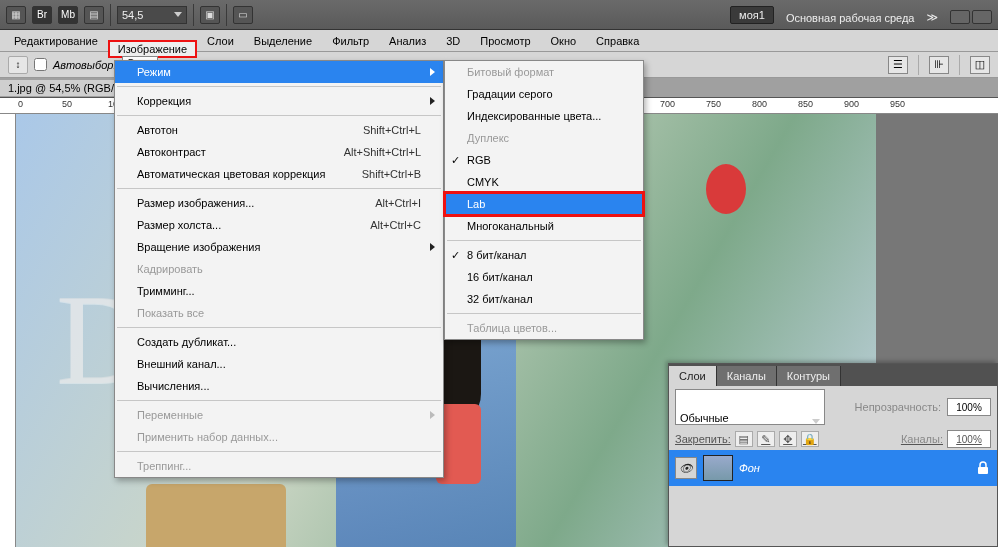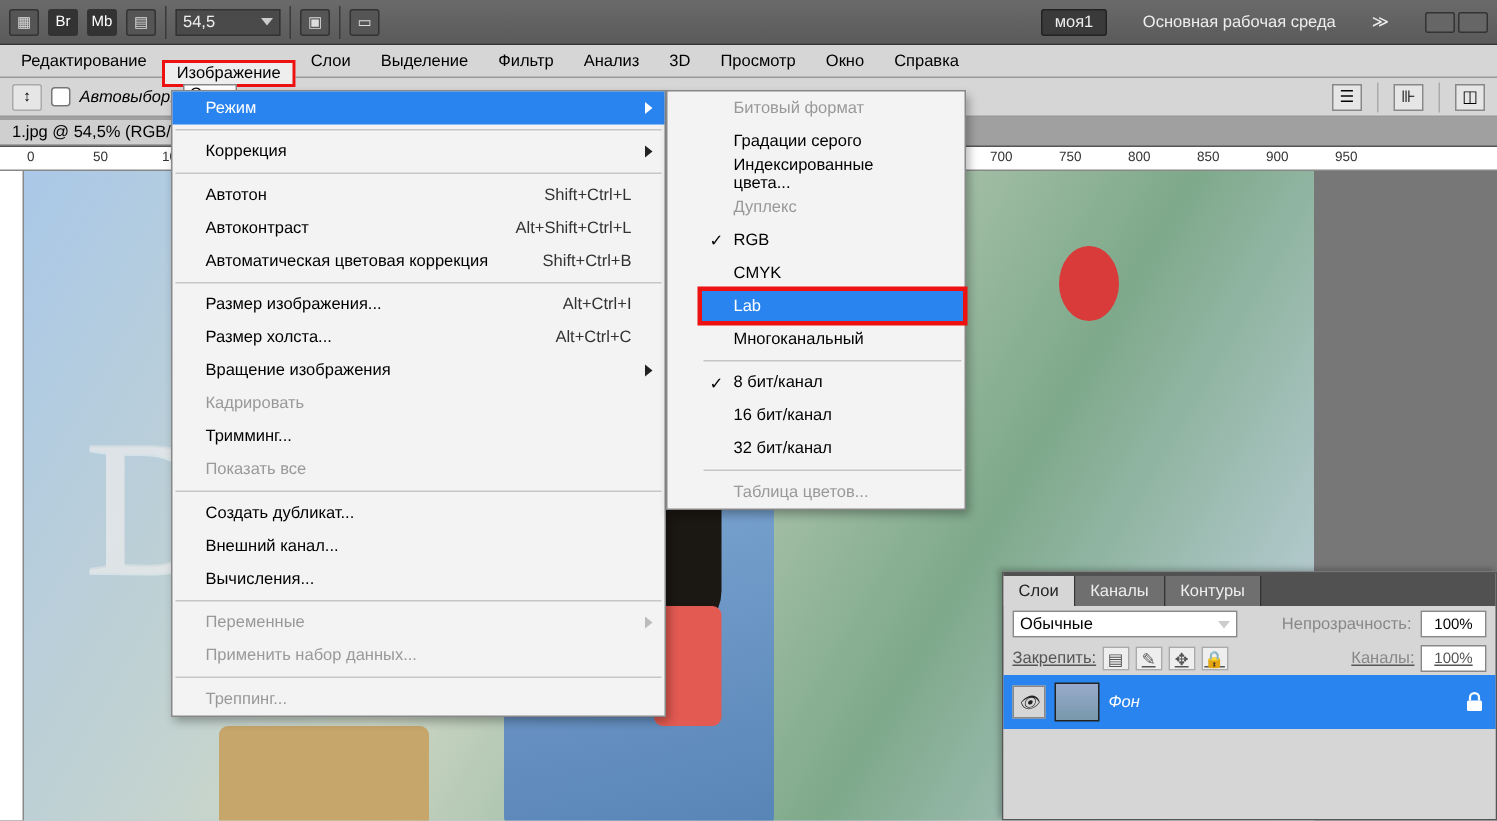--- a/index.html
+++ b/index.html
@@ -6,21 +6,21 @@
 body { width: 998px; height: 547px; background: #7a7a7a; overflow: hidden; font-size: 11px; position: relative; }
 
 
 .appbar { height: 30px; background: linear-gradient(#6a6a6a,#5a5a5a); display:flex; align-items:center; padding: 0 6px; gap:6px; color:#ddd; border-bottom:1px solid #333; }
 .ic { width:20px; height:18px; display:flex; align-items:center; justify-content:center; background:#555; border:1px solid #333; border-radius:2px; font-size:10px; }
 .ic.br { background:#333; color:#fff; }
 .ic.mb { background:#333; color:#fff; }
 .zoombox { width:70px; height:18px; background:#4a4a4a; border:1px solid #333; color:#eee; display:flex; align-items:center; padding:0 4px; justify-content:space-between; }
 .triangle { width:0;height:0;border-left:4px solid transparent;border-right:4px solid transparent;border-top:5px solid #ccc; }
 .sep { width:1px; height:22px; background:#3a3a3a; }
-.appbar-right { margin-left:auto; display:flex; align-items:center; gap:24px; }
+.appbar-right { margin-left:auto; display:flex; align-items:flex-end; gap:12px; }
 .tag { background:#3a3a3a; border:1px solid #222; padding:2px 8px; color:#eee; border-radius:2px; }
 .win-btns { display:flex; gap:2px; }
 .win-btn { width:20px; height:14px; background:#666; border:1px solid #333; border-radius:2px; position:relative; }
 
 
 .menubar { height: 22px; background:#d6d6d6; display:flex; align-items:center; padding:0 4px; gap:0; border-bottom:1px solid #999; }
 .menuitm { padding:3px 10px; cursor:default; }
 .menuitm.hi { border:2px solid #e11; background:#eee; padding:1px 8px;margin-top:17px; }
 
 
@@ -45,38 +45,38 @@
 .photo .fig { position:absolute; left:320px; top:120px; width:180px; height:320px; background:linear-gradient(#7aa7dd,#4f7dbd); border-radius:60px 60px 10px 10px; opacity:.85; }
 .photo .hair { position:absolute; left:355px; top:100px; width:110px; height:210px; background:#1b1713; border-radius:50px 50px 30px 30px; }
 .photo .bag { position:absolute; left:130px; top:370px; width:140px; height:110px; background:#c7a66b; border-radius:6px; }
 .photo .balloon { position:absolute; left:690px; top:50px; width:40px; height:50px; background:#d93a3a; border-radius:50%; }
 .photo .phone { position:absolute; left:420px; top:290px; width:45px; height:80px; background:#e25a52; border-radius:6px; }
 .wm { position:absolute; left:40px; top:150px; font-size:130px; color:rgba(230,230,230,.55); font-family:Georgia,serif; letter-spacing:4px; text-shadow:0 1px 0 rgba(255,255,255,.4); }
 
 
 .menu { position:absolute; background:#f3f3f3; border:1px solid #888; box-shadow:2px 3px 6px rgba(0,0,0,.3); }
 .menuA { top:60px; left:114px; width:330px; }
-.menuB { top:60px; left:444px; width:200px;padding-left:22px; }
+.menuB { top:60px; left:444px; width:200px; }
 .mrow { display:flex; align-items:center; height:22px; padding:0 22px 0 22px; position:relative; cursor:default; }
 .mrow.dis { color:#999; }
 .mrow .shc { margin-left:auto; color:#333; font-size:11px; }
 .mrow .arr { position:absolute; right:8px; width:0;height:0;border-top:4px solid transparent;border-bottom:4px solid transparent;border-left:5px solid #222; }
 .mrow.sel { background:#2a84ef; color:#fff; }
 .mrow.sel .arr { border-left-color:#fff; }
 .mrow.hiRow { outline:3px solid #e11; outline-offset:-1px; background:#2a84ef; color:#fff; }
 .mdiv { height:1px; background:#c6c6c6; margin:3px 2px; }
 .chk { position:absolute; left:6px; font-size:11px; }
 
 
 .panel { position:absolute; right:0; bottom:0; width:330px; background:#d6d6d6; border:1px solid #555; box-shadow:-2px -2px 4px rgba(0,0,0,.25); }
 .ptabs { display:flex; background:#515151; height:22px; align-items:flex-end; }
 .ptab { padding:4px 10px; background:#6f6f6f; color:#eee; font-size:11px; border-right:1px solid #333; }
 .ptab.act { background:#d6d6d6; color:#222; }
 .prow { display:flex; align-items:center; padding:3px 6px; gap:6px; font-size:11px; }
-.dd { flex:0 0 150px; height:18px; background:#fff; border:1px solid #888; display:flex; align-items:center; justify-content:space-between; padding:0 4px; }
+.dd { flex:0 0 150px; height:36px; background:#fff; border:1px solid #888; display:flex; align-items:flex-end; justify-content:space-between; padding:0 4px; }
 .pct { width:44px; height:18px; background:#fff; border:1px solid #888; display:flex; align-items:center; justify-content:center; font-size:10px; }
 .lockrow { display:flex; align-items:center; gap:4px; padding:2px 6px; font-size:11px; color:#555;text-decoration:underline; }
 .sic { width:18px; height:16px; display:flex; align-items:center; justify-content:center; border:1px solid #aaa; background:#eee; }
 .layer { display:flex; align-items:center; height:36px; background:#2a84ef; color:#fff; padding:0 6px; gap:6px; font-style:italic; }
 .eye { width:22px; height:22px; background:#d6d6d6; border:1px solid #888; display:flex; align-items:center; justify-content:center; color:#222; }
 .thumb { width:30px; height:26px; background:linear-gradient(#9ac,#79a); border:1px solid #222; }
 .lockic { margin-left:auto; width:16px; height:16px; }
 .pfoot { height:60px; background:#d6d6d6; }
 </style>
 </head>

